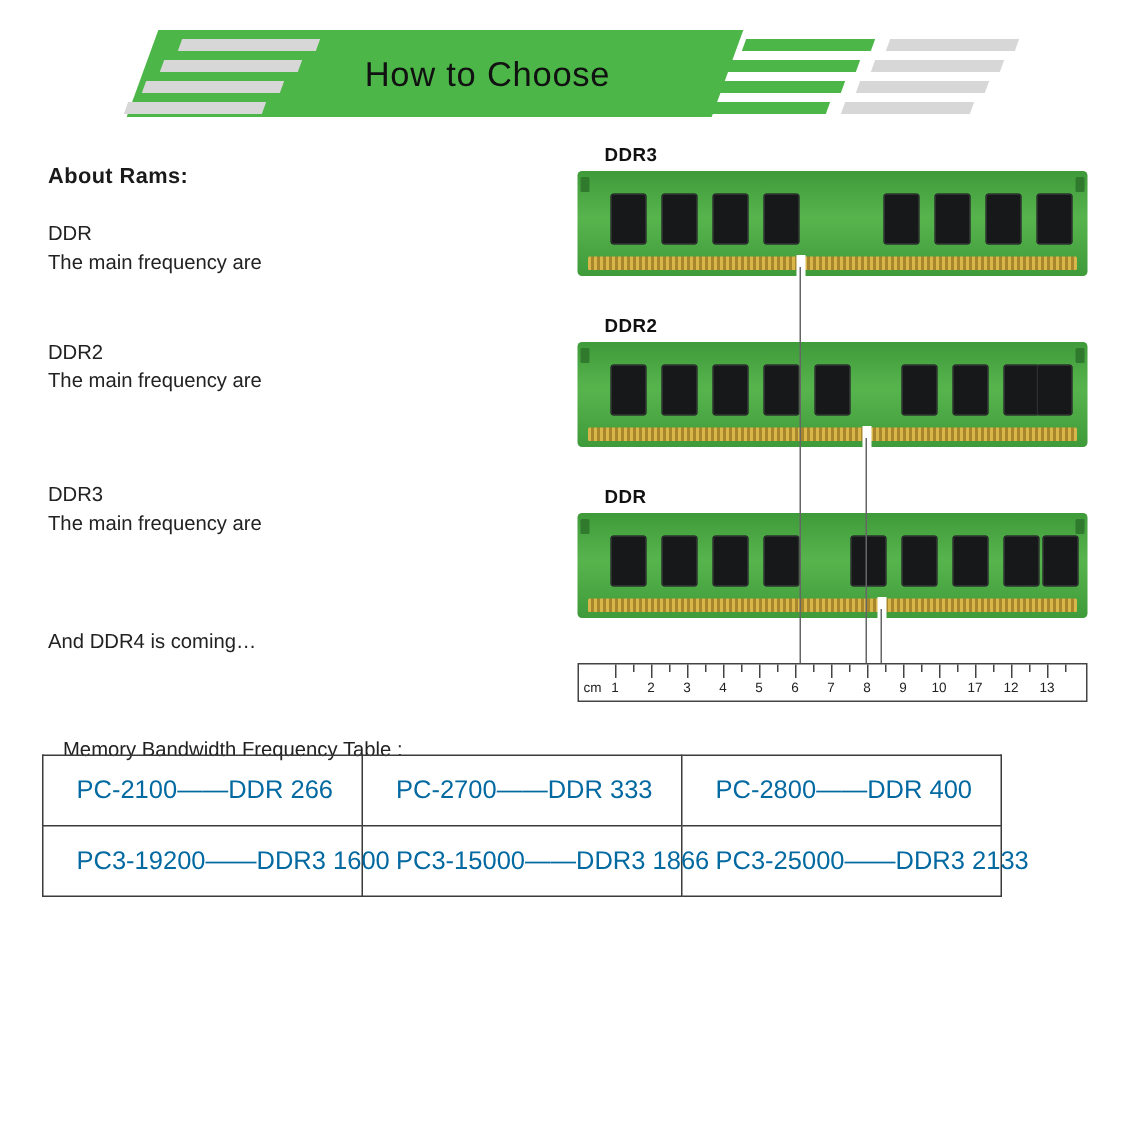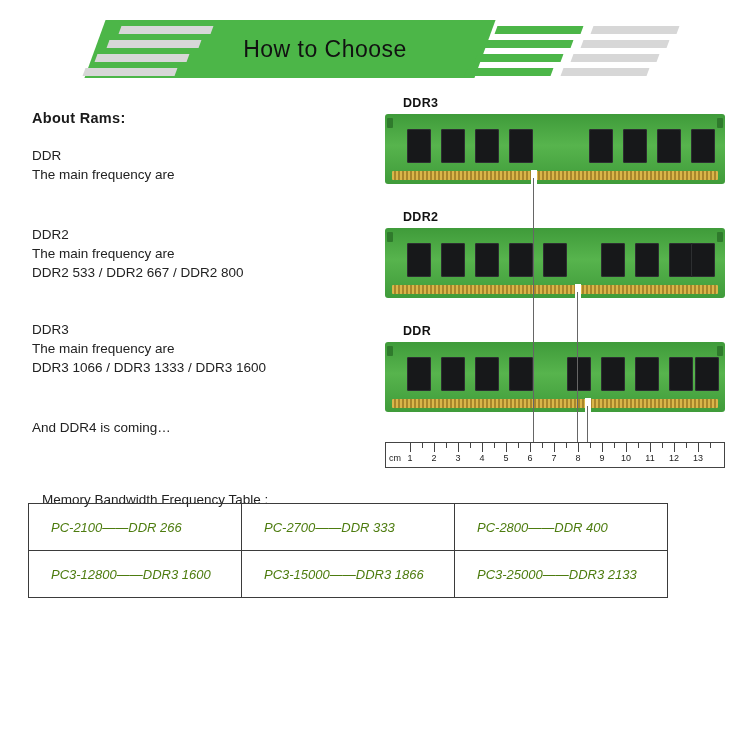--- a/index.html
+++ b/index.html
@@ -191,25 +191,24 @@
     position: absolute;
     left: 28px;
     top: 503px;
     width: 640px;
     border-collapse: collapse;
     table-layout: fixed;
   }
   table.bw td {
     border: 1px solid #3b3b3b;
     height: 47px;
-    font-size: 13px;
+    font-size: 17px;
     padding: 0 10px 0 22px;
-    color: #4d7c0f;
+    color: #0369a1;
     white-space: nowrap;
-    font-style: italic;
   }
 </style>
 </head>
 <body>
 
 <div class="banner">
   <div class="banner-green"></div>
 
   <div class="chev chev-w" style="left:120px; top:6px;  width:92px; z-index:3;"></div>
   <div class="chev chev-w" style="left:108px; top:20px; width:92px; z-index:3;"></div>
@@ -232,27 +231,25 @@
 <div class="about-title">About Rams:</div>
 
 <div class="txtblock" id="blk-ddr">
   <span class="hd">DDR</span>
   <span class="ln">The main frequency are</span>
 </div>
 
 <div class="txtblock" id="blk-ddr2">
   <span class="hd">DDR2</span>
   <span class="ln">The main frequency are</span>
-  <span class="ln">DDR2 533 / DDR2 667 / DDR2 800</span>
 </div>
 
 <div class="txtblock" id="blk-ddr3">
   <span class="hd">DDR3</span>
   <span class="ln">The main frequency are</span>
-  <span class="ln">DDR3 1066 / DDR3 1333 / DDR3 1600</span>
 </div>
 
 <div class="txtblock" id="blk-ddr4">And DDR4 is coming…</div>
 
 <div class="diagram">
 
   <div class="ram-label" style="left:18px; top:0px;">DDR3</div>
   <div class="stick" style="top:18px;">
     <div class="chip" style="left:22px;"></div>
     <div class="chip" style="left:56px;"></div>
@@ -318,21 +315,21 @@
     <span class="num" style="left:144px;">6</span>
   <div class="tick" style="left:168px;"></div>
     <span class="num" style="left:168px;">7</span>
   <div class="tick" style="left:192px;"></div>
     <span class="num" style="left:192px;">8</span>
   <div class="tick" style="left:216px;"></div>
     <span class="num" style="left:216px;">9</span>
   <div class="tick" style="left:240px;"></div>
     <span class="num" style="left:240px;">10</span>
   <div class="tick" style="left:264px;"></div>
-    <span class="num" style="left:264px;">11</span>
+    <span class="num" style="left:264px;">17</span>
   <div class="tick" style="left:288px;"></div>
     <span class="num" style="left:288px;">12</span>
   <div class="tick" style="left:312px;"></div>
     <span class="num" style="left:312px;">13</span>
 
   <div class="tick small" style="left:36px;"></div>
   <div class="tick small" style="left:60px;"></div>
   <div class="tick small" style="left:84px;"></div>
   <div class="tick small" style="left:108px;"></div>
   <div class="tick small" style="left:132px;"></div>
@@ -349,18 +346,18 @@
 <div class="table-caption">Memory Bandwidth Frequency Table :</div>
 
 <table class="bw">
   <tbody>
     <tr>
       <td>PC-2100——DDR 266</td>
       <td>PC-2700——DDR 333</td>
       <td>PC-2800——DDR 400</td>
     </tr>
     <tr>
-      <td>PC3-12800——DDR3 1600</td>
+      <td>PC3-19200——DDR3 1600</td>
       <td>PC3-15000——DDR3 1866</td>
       <td>PC3-25000——DDR3 2133</td>
     </tr>
   </tbody>
 </table>
 
 </body></html>

